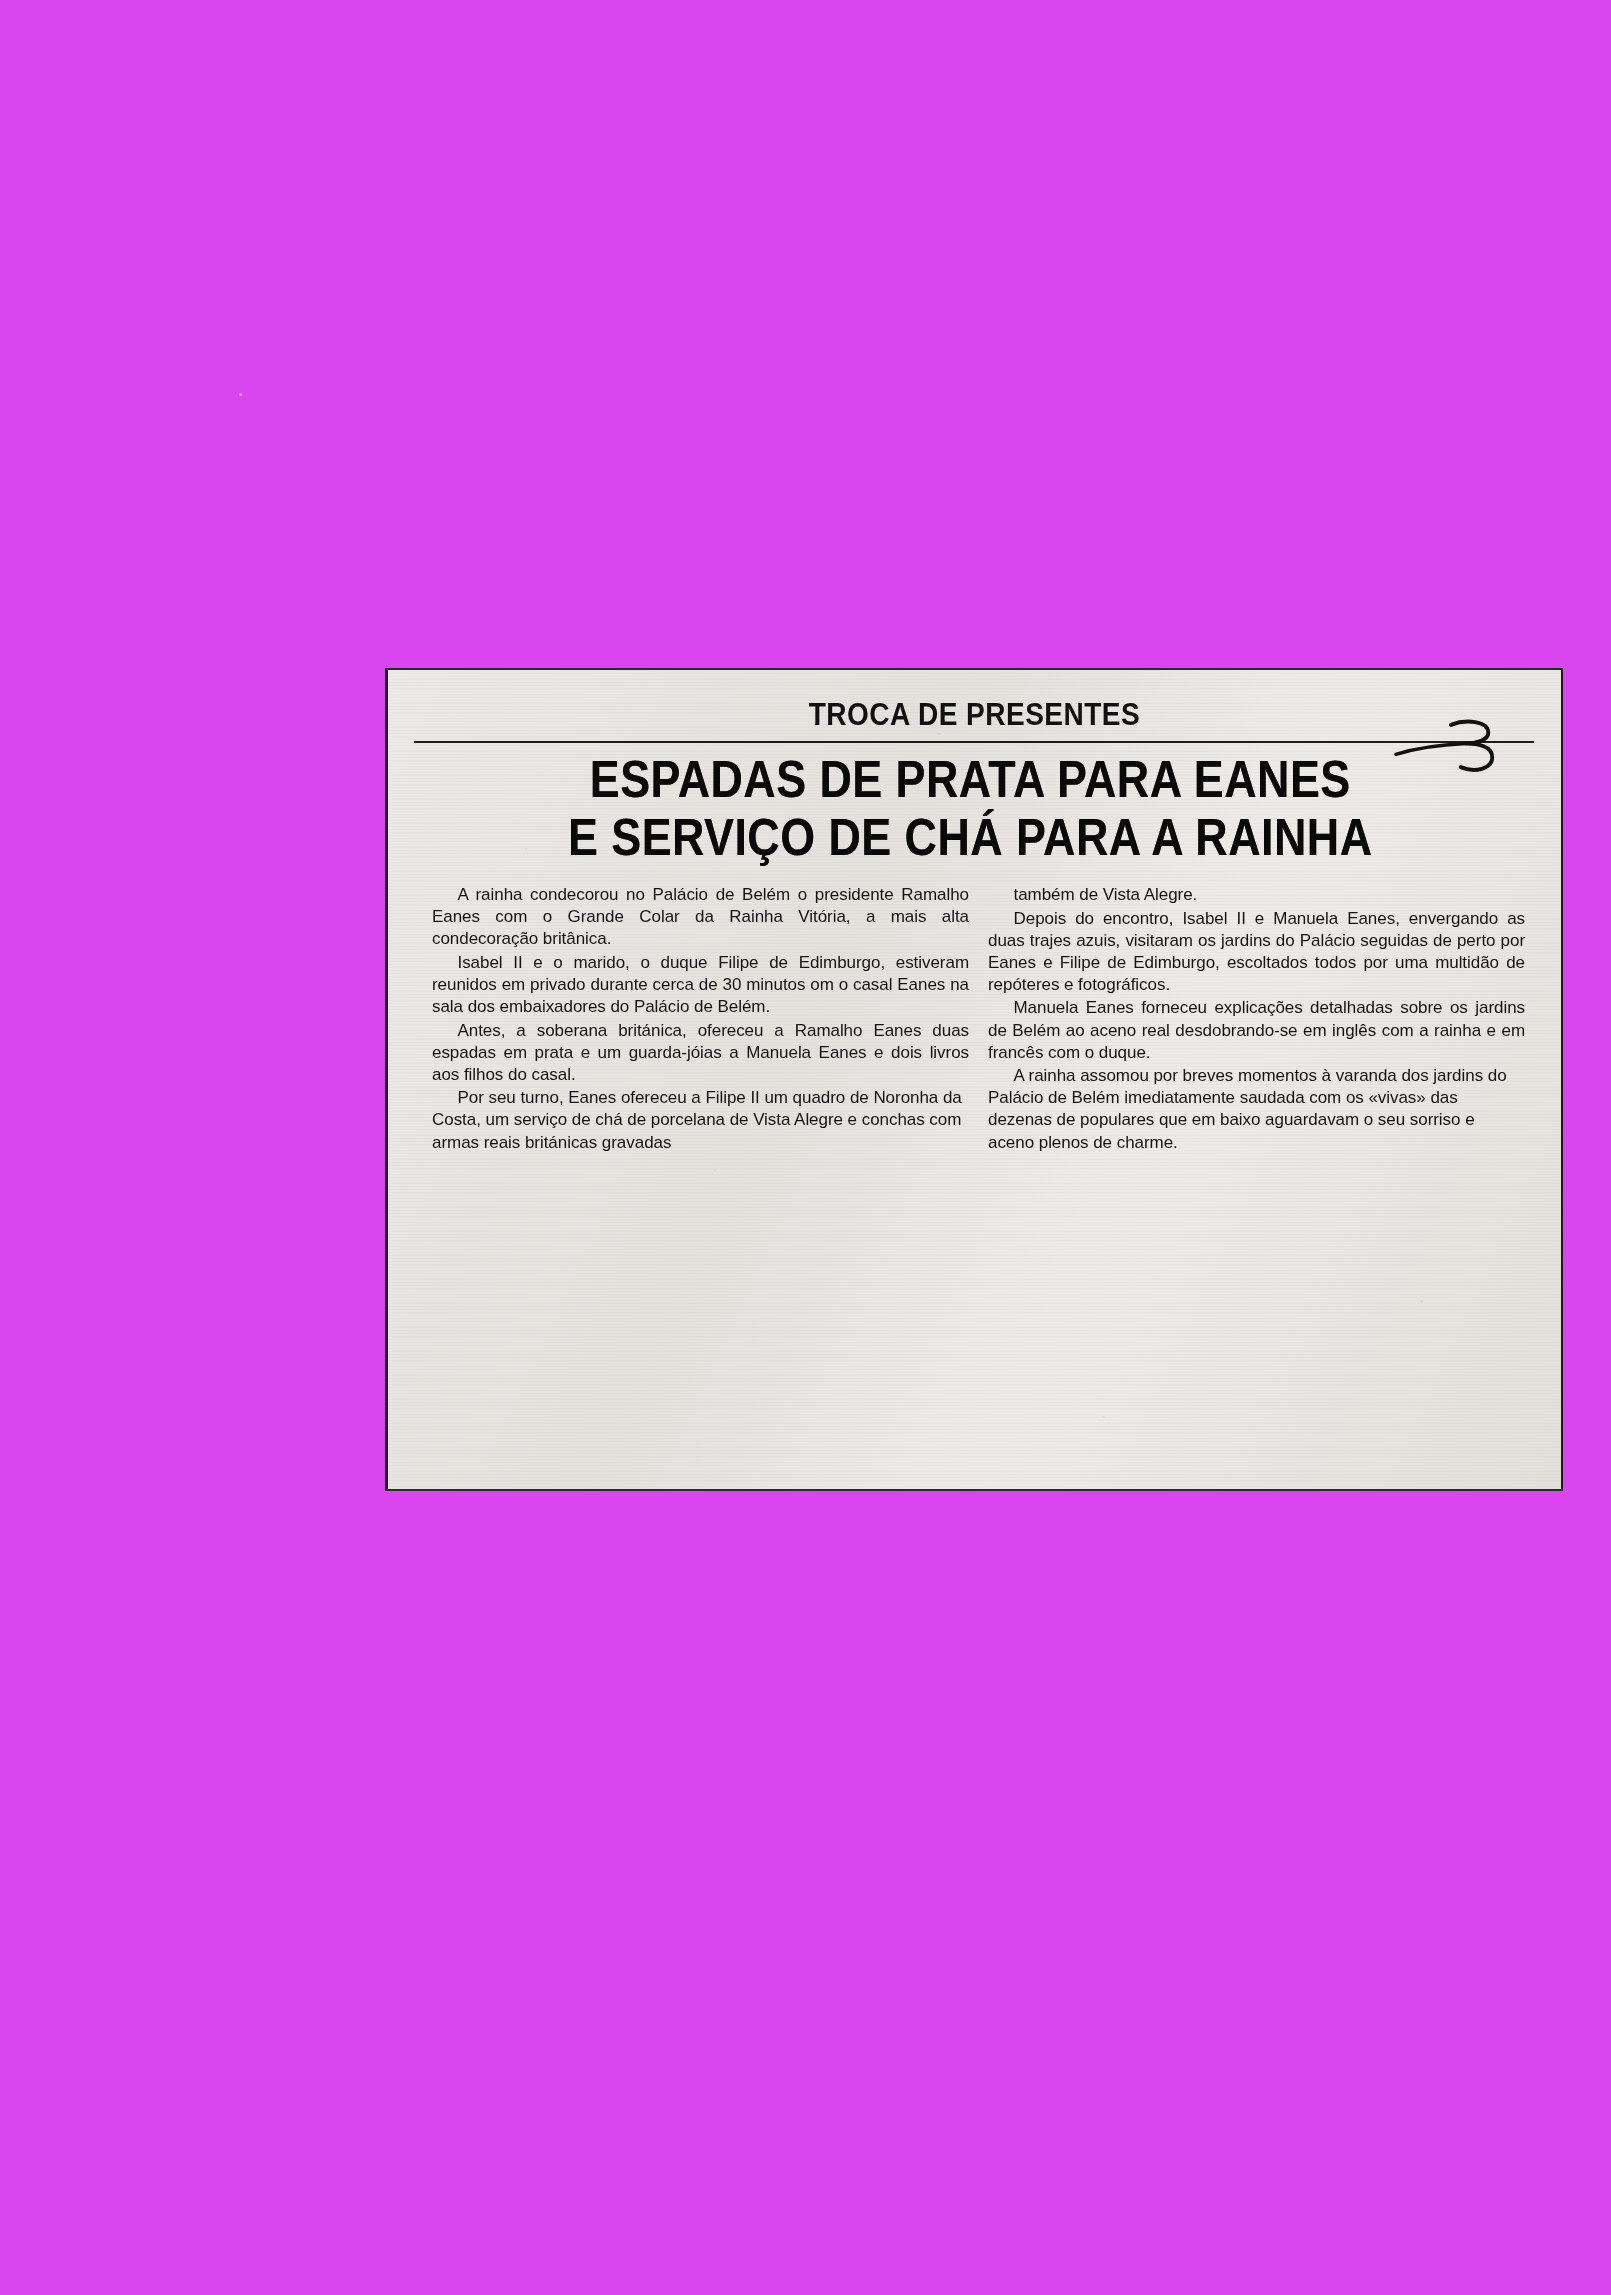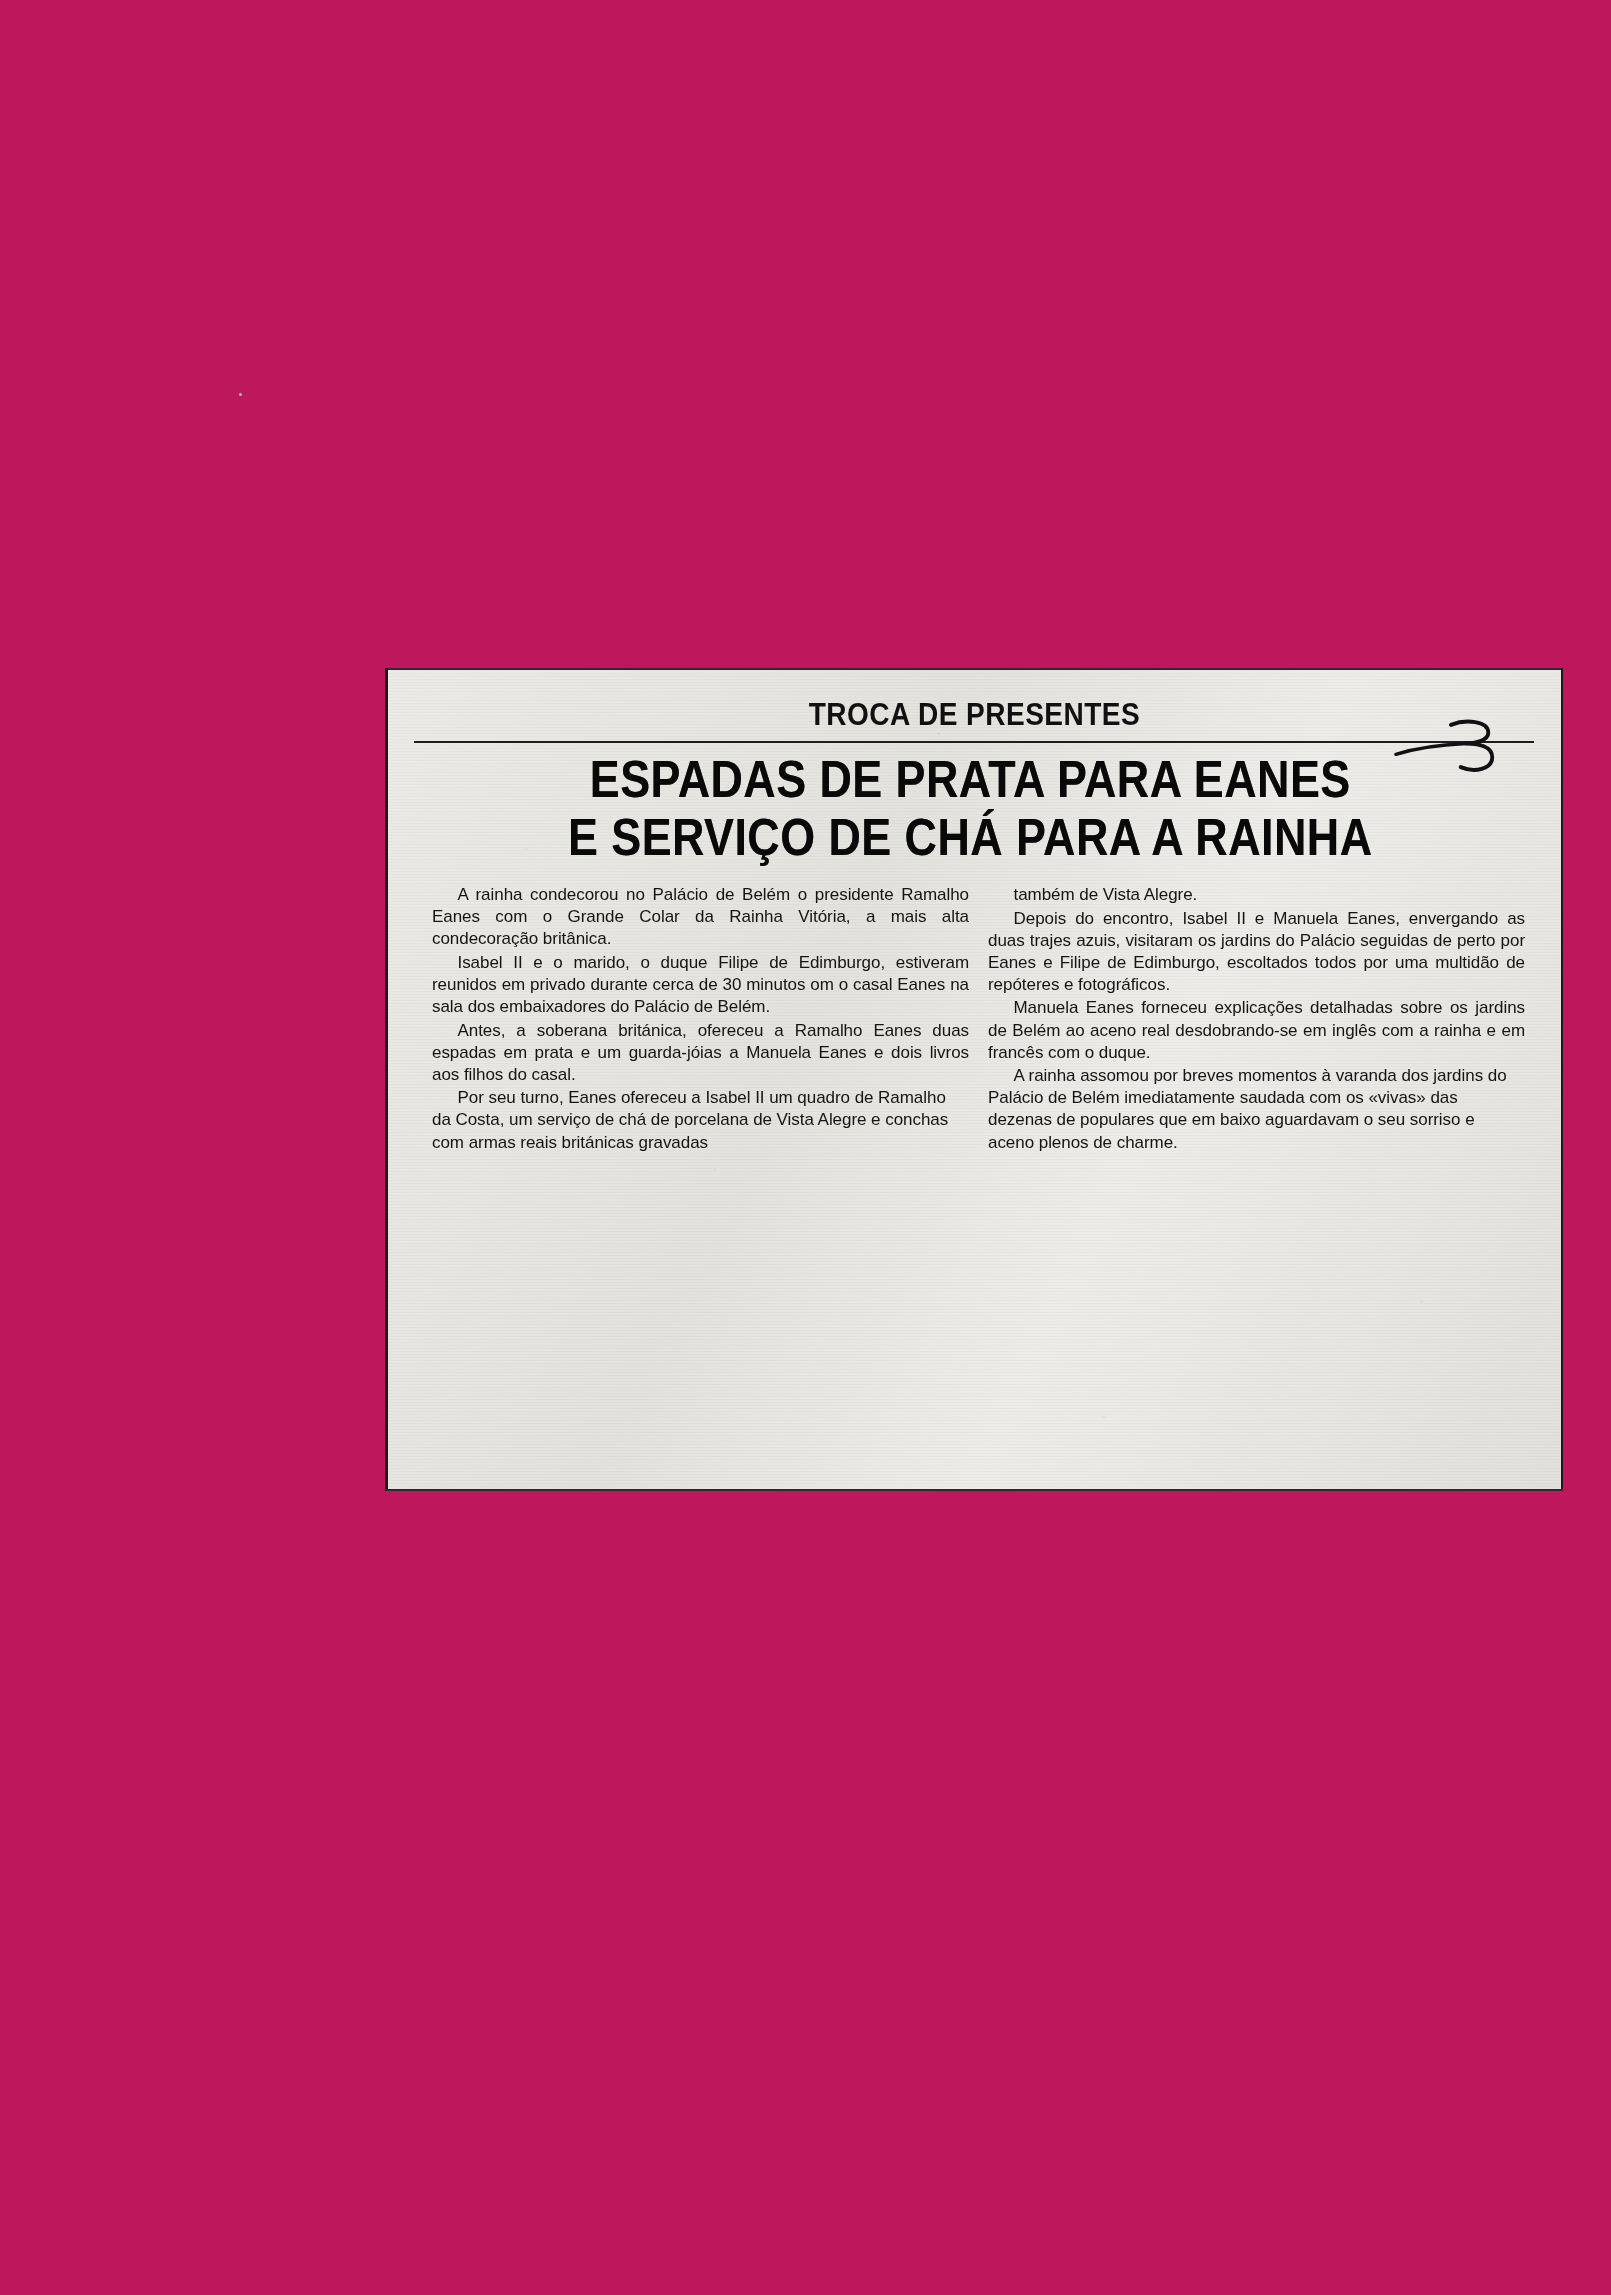--- a/index.html
+++ b/index.html
@@ -12,21 +12,21 @@
     height: 2295px;
     position: relative;
     font-family: "Liberation Sans", sans-serif;
     overflow: hidden;
   }
 
   
   .page {
     position: absolute;
     inset: 0;
-    background: #be185d;
+    background: #d946ef;
   }
 
   
   .speck {
     position: absolute;
     left: 239px;
     top: 393px;
     width: 3.4px;
     height: 3.4px;
     background: #b9b9b9;
@@ -205,21 +205,21 @@
       <div class="line l1">ESPADAS DE PRATA PARA EANES</div>
       <div class="line l2">E SERVIÇO DE CHÁ PARA A RAINHA</div>
     </div>
 
     <div class="columns">
 
       <div class="col">
         <p>A rainha condecorou no Palácio de Belém o presidente Ramalho Eanes com o Grande Colar da Rainha Vitória, a mais alta condecoração britânica.</p>
         <p>Isabel II e o marido, o duque Filipe de Edimburgo, estiveram reunidos em privado durante cerca de 30 minutos om o casal Eanes na sala dos embaixadores do Palácio de Belém.</p>
         <p>Antes, a soberana británica, ofereceu a Ramalho Eanes duas espadas em prata e um guarda-jóias a Manuela Eanes e dois livros aos filhos do casal.</p>
-        <p class="last">Por seu turno, Eanes ofereceu a Isabel II um quadro de Ramalho da Costa, um serviço de chá de porcelana de Vista Alegre e conchas com armas reais británicas gravadas</p>
+        <p class="last">Por seu turno, Eanes ofereceu a Filipe II um quadro de Noronha da Costa, um serviço de chá de porcelana de Vista Alegre e conchas com armas reais británicas gravadas</p>
       </div>
 
       <div class="col">
         <p>também de Vista Alegre.</p>
         <p>Depois do encontro, Isabel II e Manuela Eanes, envergando as duas trajes azuis, visitaram os jardins do Palácio seguidas de perto por Eanes e Filipe de Edimburgo, escoltados todos por uma multidão de repóteres e fotográficos.</p>
         <p>Manuela Eanes forneceu explicações detalhadas sobre os jardins de Belém ao aceno real desdobrando-se em inglês com a rainha e em francês com o duque.</p>
         <p class="last">A rainha assomou por breves momentos à varanda dos jardins do Palácio de Belém imediatamente saudada com os «vivas» das dezenas de populares que em baixo aguardavam o seu sorriso e aceno plenos de charme.</p>
       </div>
 
     </div>

